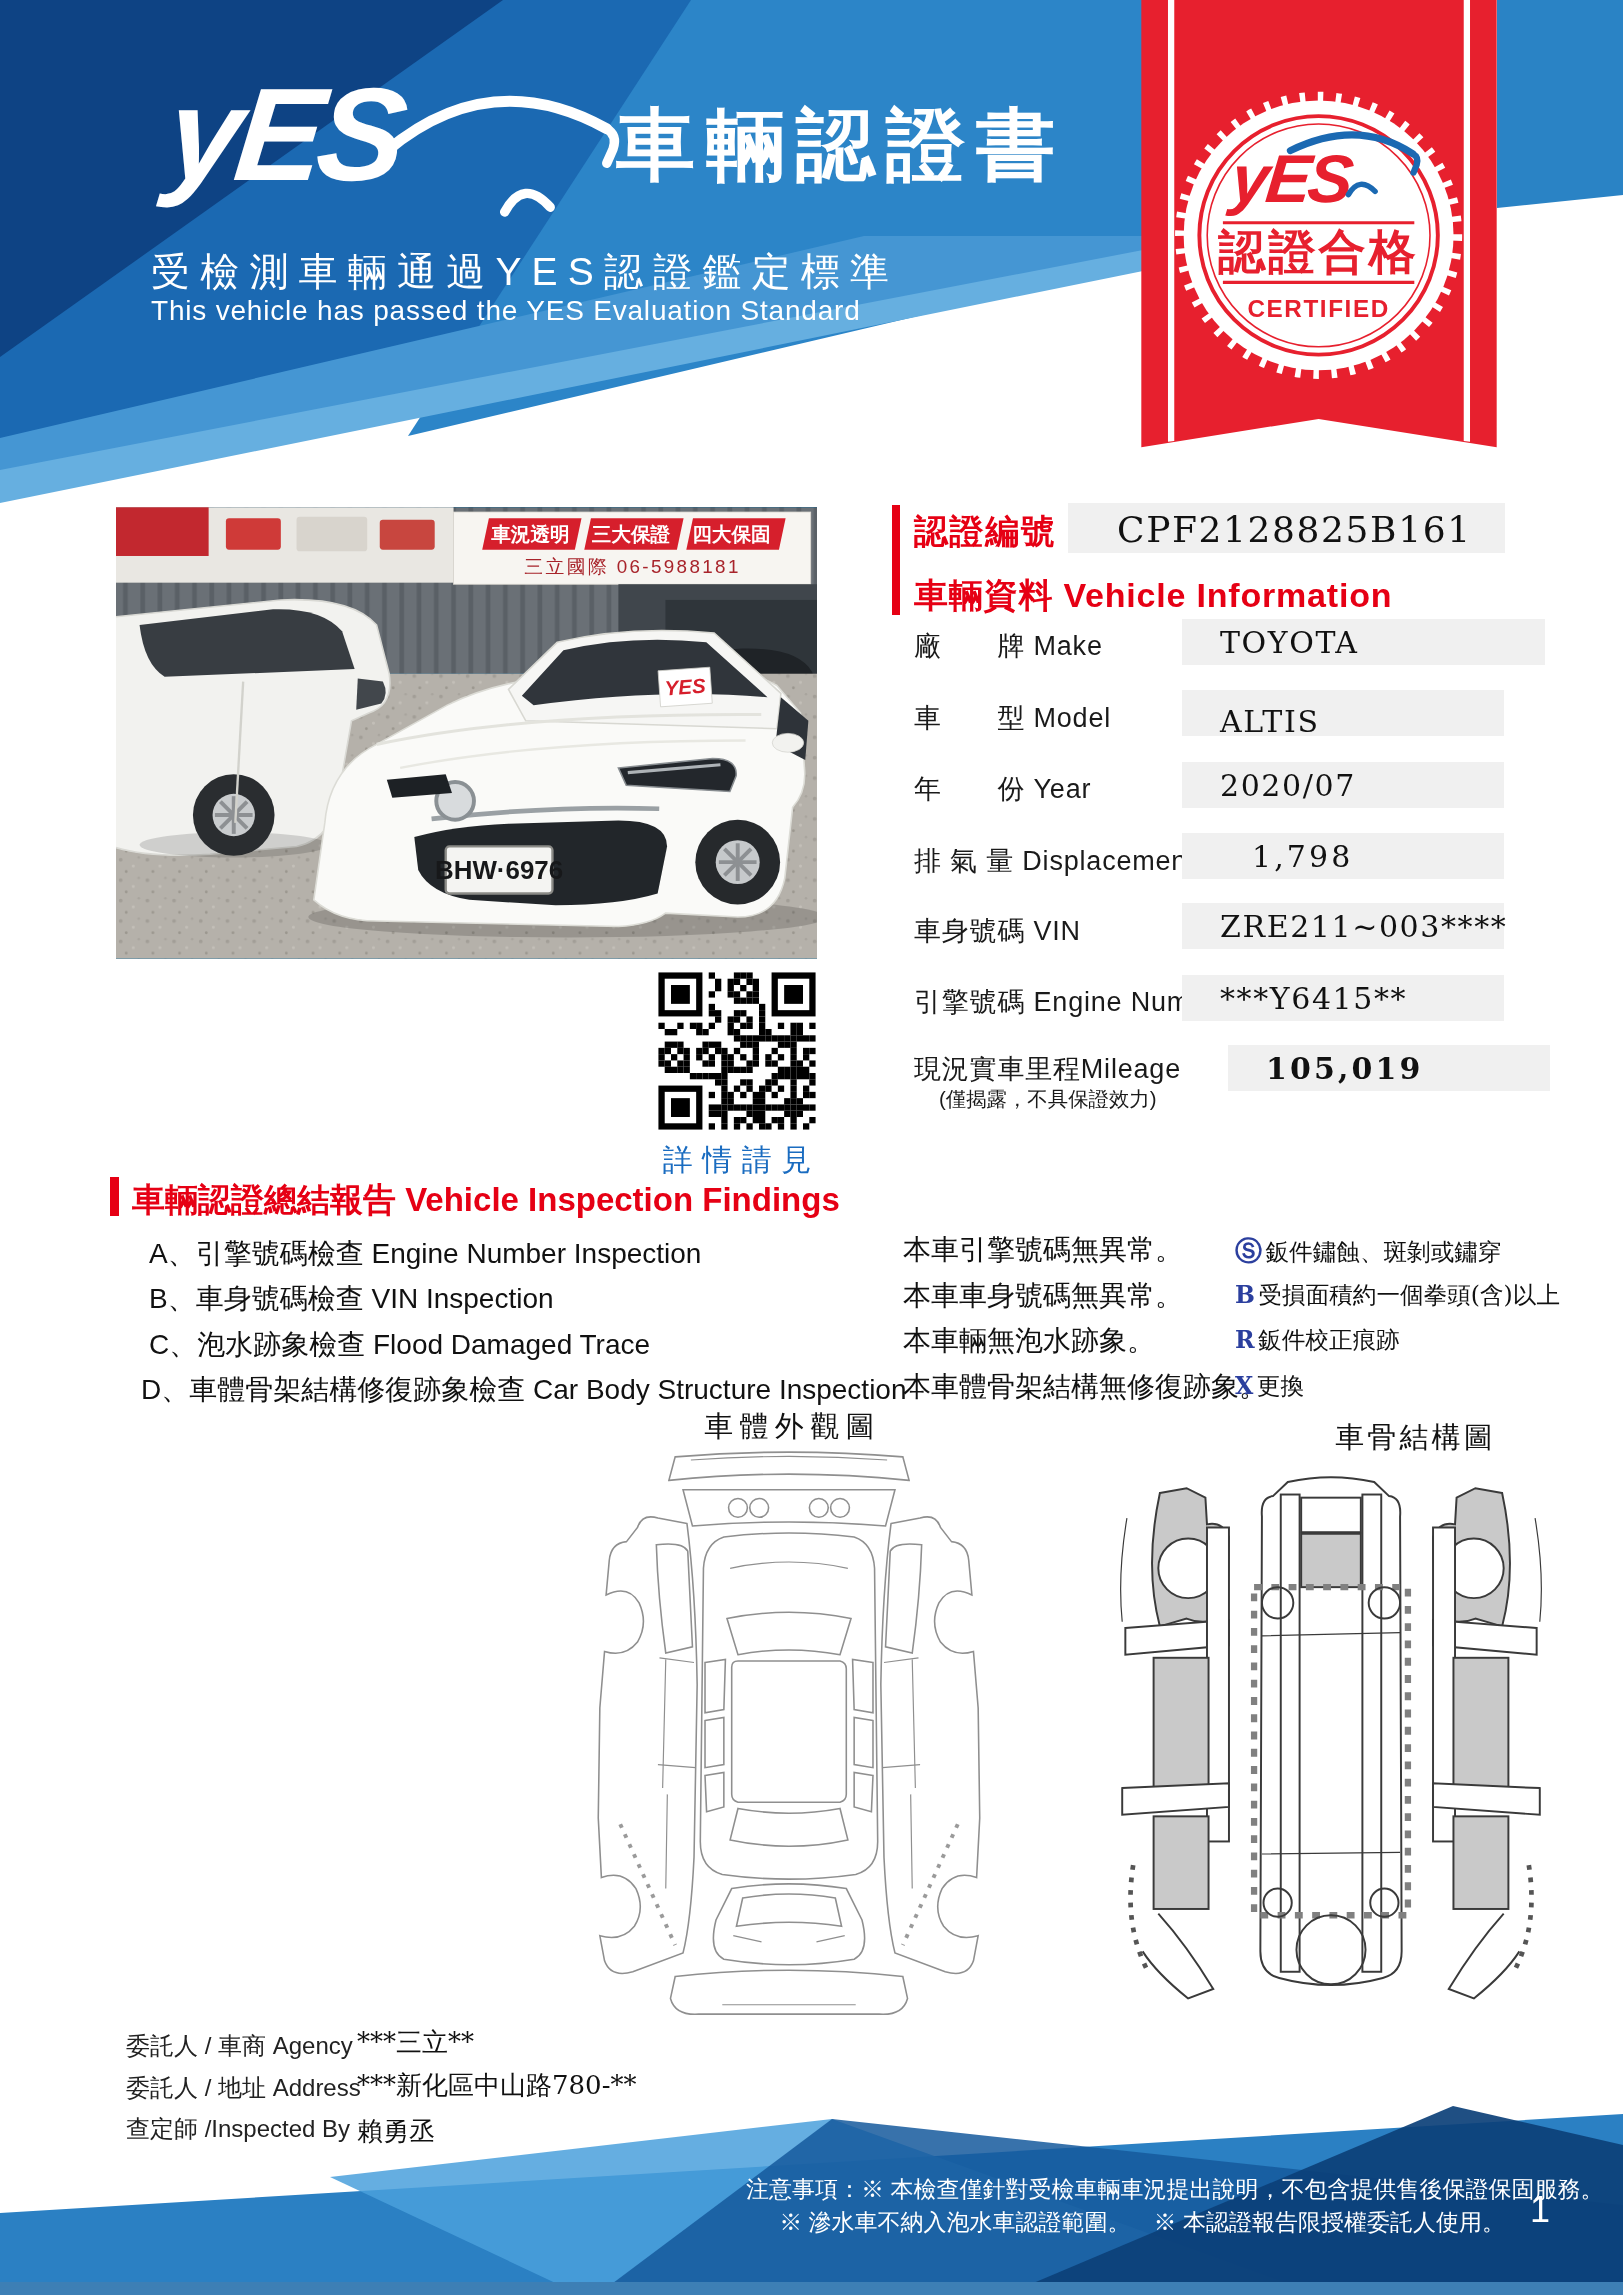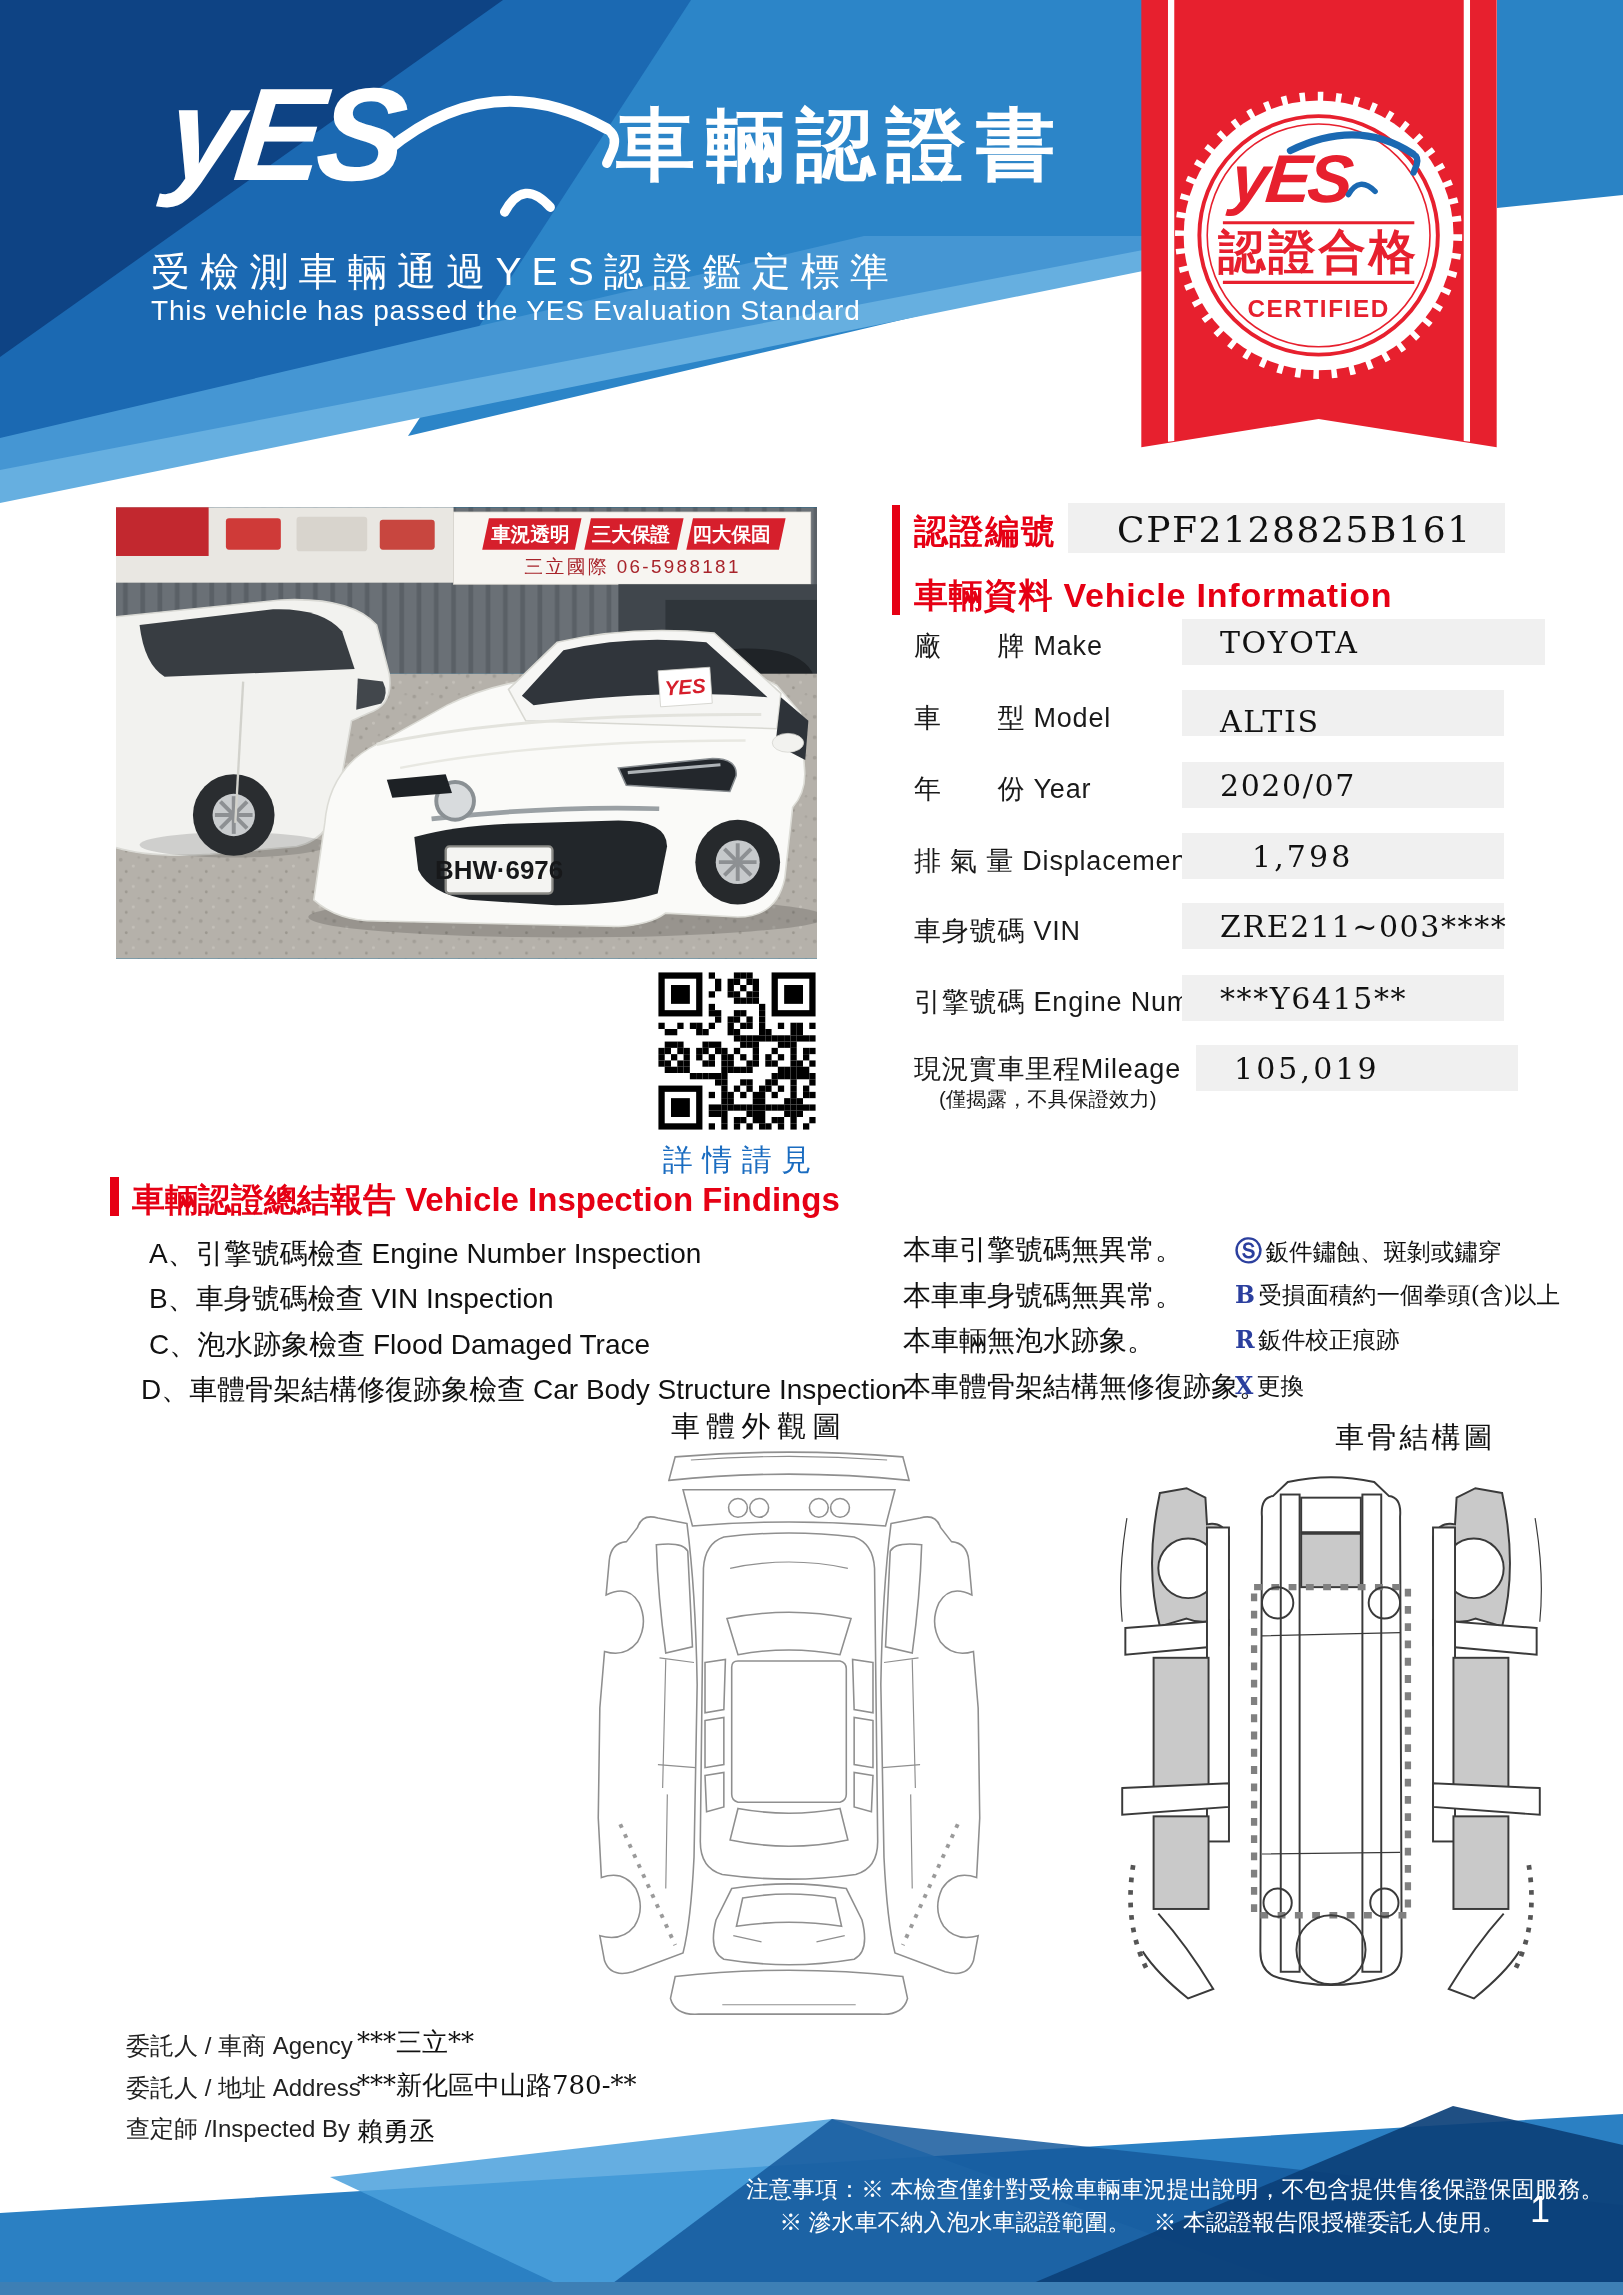--- a/index.html
+++ b/index.html
@@ -196,21 +196,21 @@
     <span class="a serif fieldvalue" style="left:38px;top:6.3px;">ZRE211~003****</span>
     </div>
 
   <div class="a fieldlabel" style="left:914px;top:984px;">引擎號碼 Engine Number</div>
   <div class="a graybox" style="left:1182px;top:975px;width:322px;height:46px;">
     <span class="a serif fieldvalue" style="left:38px;top:6.3px;">***Y6415**</span>
     </div>
 
   <div class="a fieldlabel" style="left:914px;top:1051px;">現況實車里程Mileage</div>
   <div class="a" style="left:939px;top:1085px;font-size:20.4px;color:#1a1a1a;white-space:nowrap;">(僅揭露，不具保證效力)</div>
-  <div class="a graybox" style="left:1196px;top:1045px;width:322px;height:46px;">
+  <div class="a graybox" style="left:1228px;top:1045px;width:322px;height:46px;font-weight:bold;">
     <span class="a serif fieldvalue" style="left:38px;top:6.3px;letter-spacing:3.1px;">105,019</span>
     </div>
 
   <svg id="qr" class="a" viewBox="0 0 224 224" style="left:649px;top:963px;width:176px;height:176px;background:#ffffff;">
       <rect x="12" y="76" width="8" height="8" fill="#000"></rect>
       <rect x="12" y="108" width="8" height="8" fill="#000"></rect>
       <rect x="12" y="116" width="8" height="8" fill="#000"></rect>
       <rect x="12" y="124" width="8" height="8" fill="#000"></rect>
       <rect x="20" y="84" width="8" height="8" fill="#000"></rect>
       <rect x="20" y="100" width="8" height="8" fill="#000"></rect>
@@ -473,21 +473,21 @@
   <div class="a" style="left:1235px;top:1279px;">
     <span class="serif legend-sym" style="font-size:23.6px;">B</span>
     <span class="serif legend-txt">受損面積約一個拳頭(含)以上</span></div>
   <div class="a" style="left:1235px;top:1324px;">
     <span class="serif legend-sym" style="font-size:23.6px;">R</span>
     <span class="serif legend-txt">鈑件校正痕跡</span></div>
   <div class="a" style="left:1235px;top:1370px;">
     <span class="serif legend-sym" style="font-size:23.6px;">X</span>
     <span class="serif legend-txt">更換</span></div>
 
-  <div class="a serif" style="left:671px;top:1407px;width:243px;font-size:29px;color:#111;letter-spacing:6.3px;">車體外觀圖</div>
+  <div class="a serif" style="left:671px;top:1407px;width:243px;text-align:center;font-size:29px;color:#111;letter-spacing:6.3px;">車體外觀圖</div>
   <div class="a serif" style="left:1294px;top:1418px;width:243px;text-align:center;font-size:29px;color:#111;letter-spacing:3.1px;">車骨結構圖</div>
 
   <svg class="a" viewBox="0 0 570 730" style="left:565px;top:1449px;width:448px;height:573px;" fill="none" stroke="#8f8f8f" stroke-width="2">
 
     <path d="M140,10 Q285,-2 430,10 L438,40 Q285,24 132,40 Z"></path>
     <path d="M160,14 Q285,5 410,14" stroke-width="1.5"></path>
 
     <path d="M150,52 L420,52 L408,98 Q285,88 162,98 Z"></path>
     <circle cx="220" cy="75" r="12"></circle>
       <circle cx="247" cy="75" r="12"></circle>

